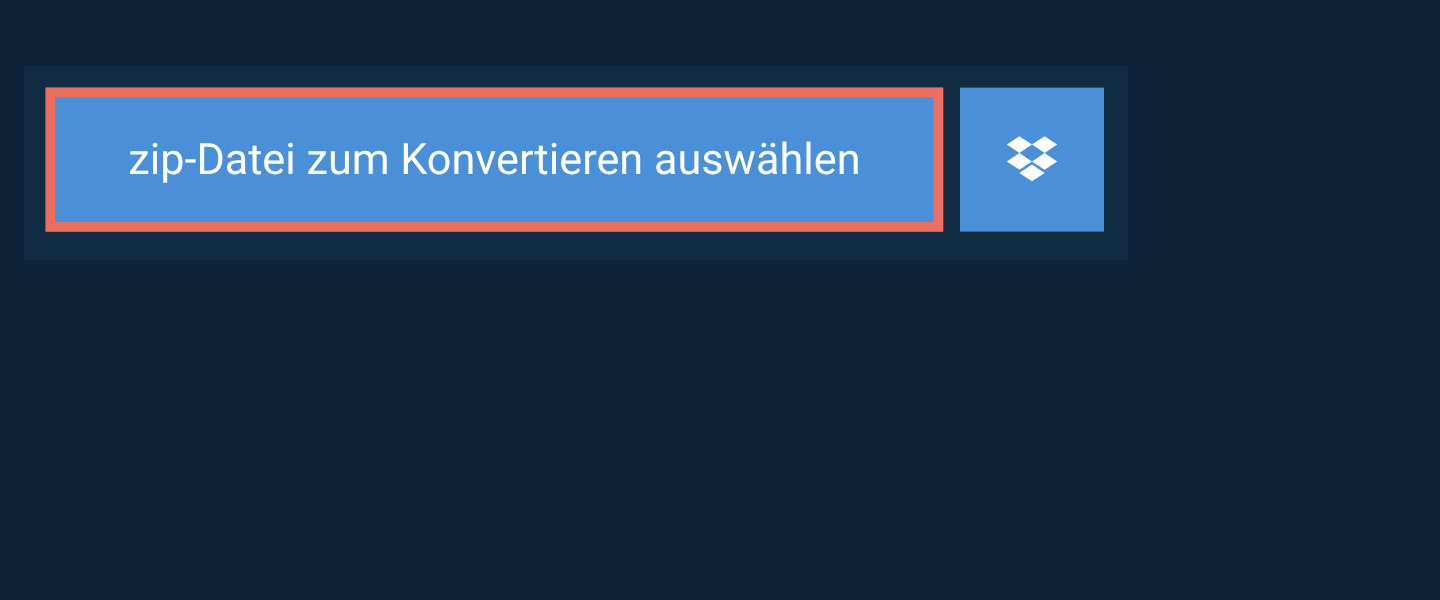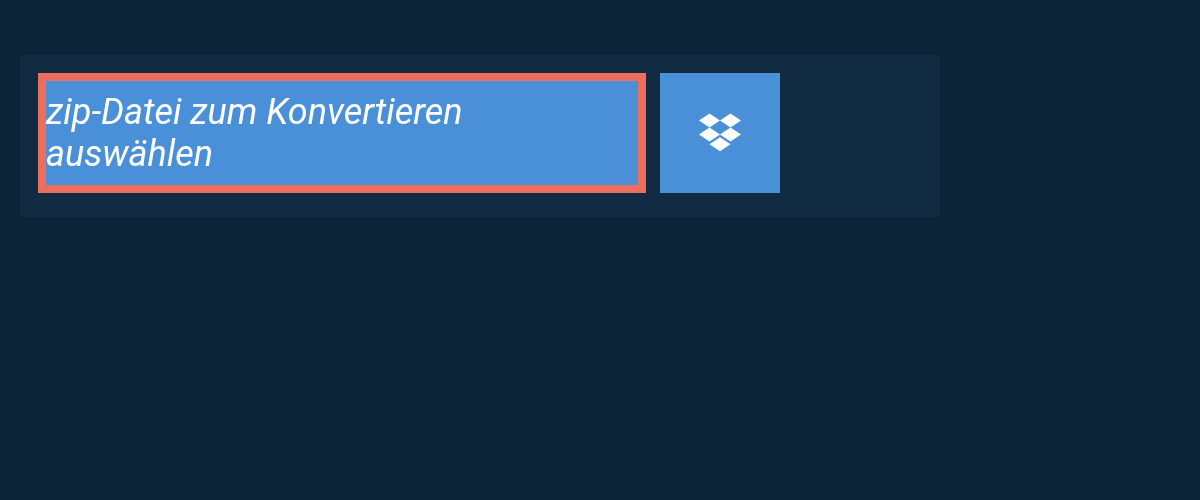--- a/index.html
+++ b/index.html
@@ -33,29 +33,28 @@
       letter-spacing: 0.3px;
     }
     .button-row {
       display: flex;
       padding: 18px 18px 24px 18px;
       gap: 14px;
       align-items: stretch;
     }
     .select-file-button {
       flex: 0 0 auto;
-      width: 608px;
+      width: 748px;
       background-color: #4a90d9;
       border: 8px solid #eb6e5e;
       display: flex;
       align-items: center;
       justify-content: center;
       height: 120px;
       cursor: pointer;
-      font-style: italic;
     }
     .select-file-label {
       color: #ffffff;
       font-size: 36px;
       font-weight: 400;
     }
     .dropbox-button {
       flex: 0 0 auto;
       width: 120px;
       background-color: #4a90d9;

